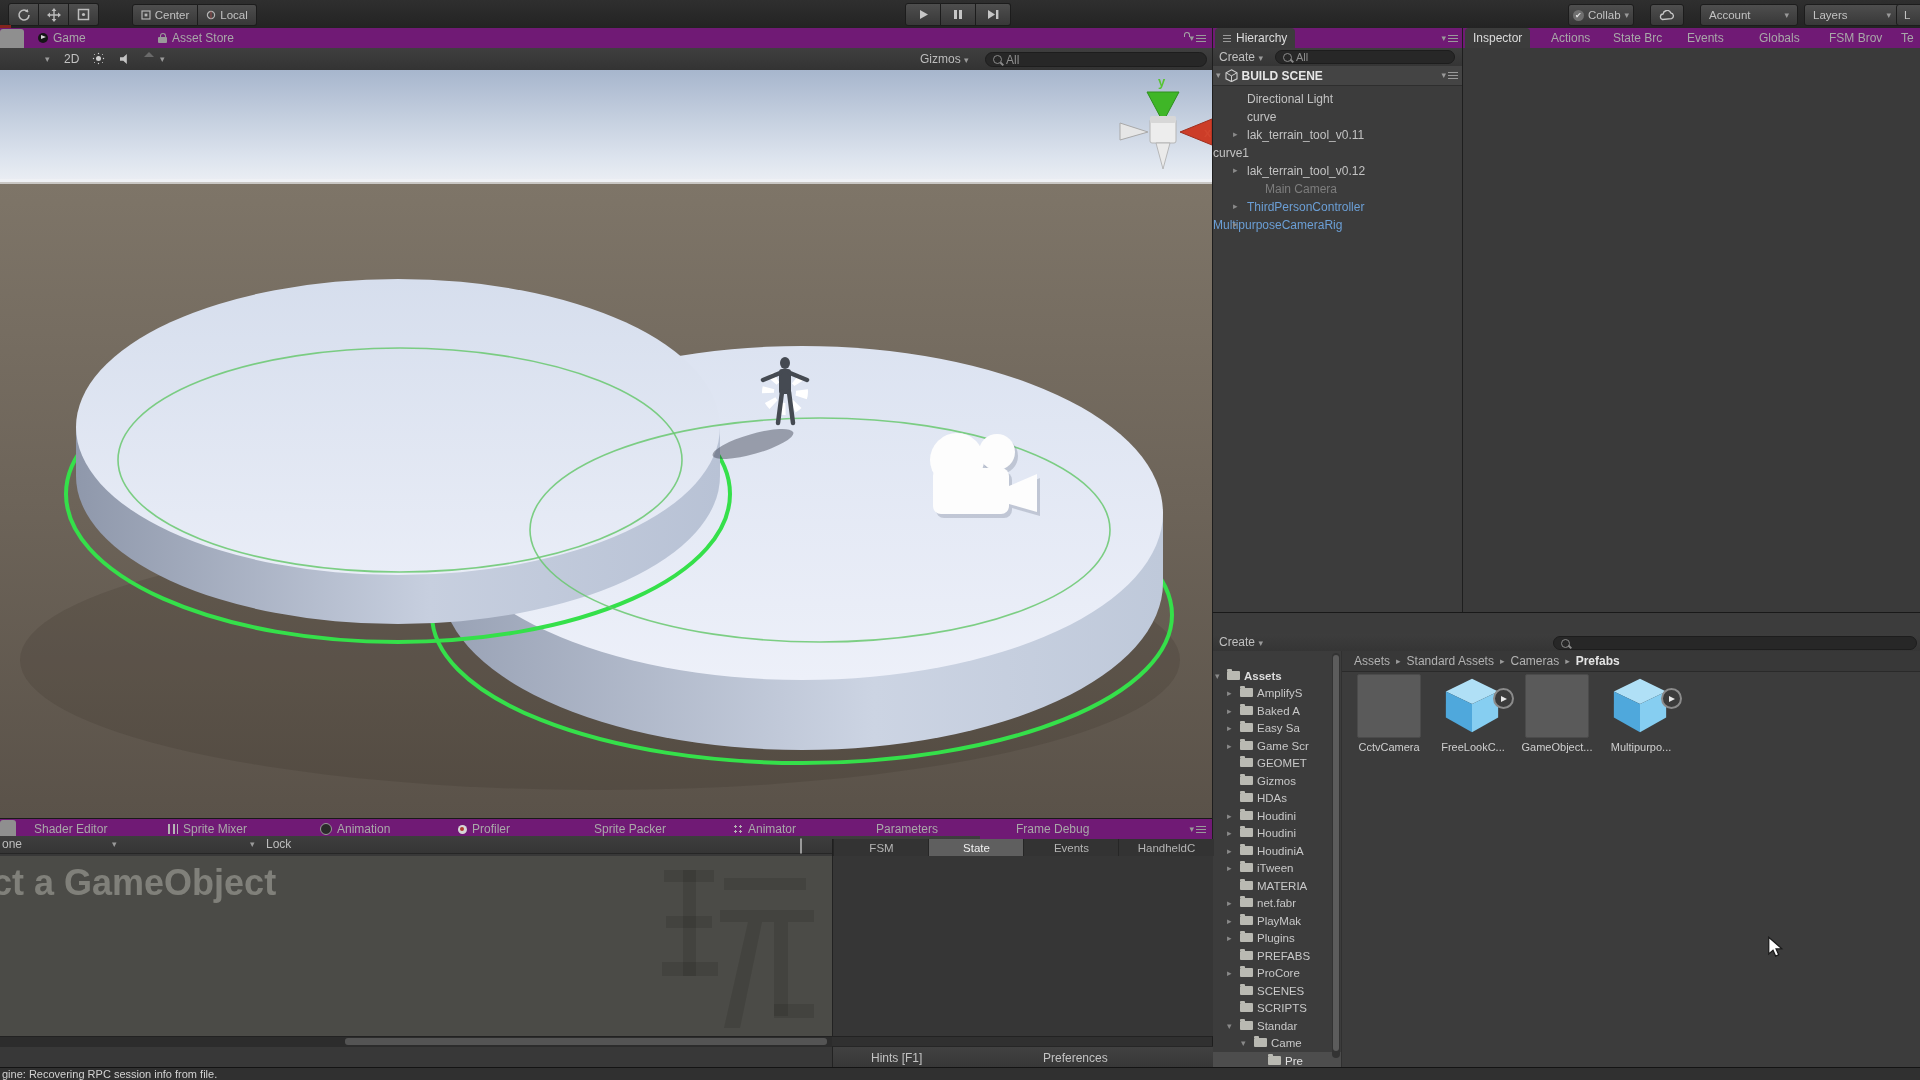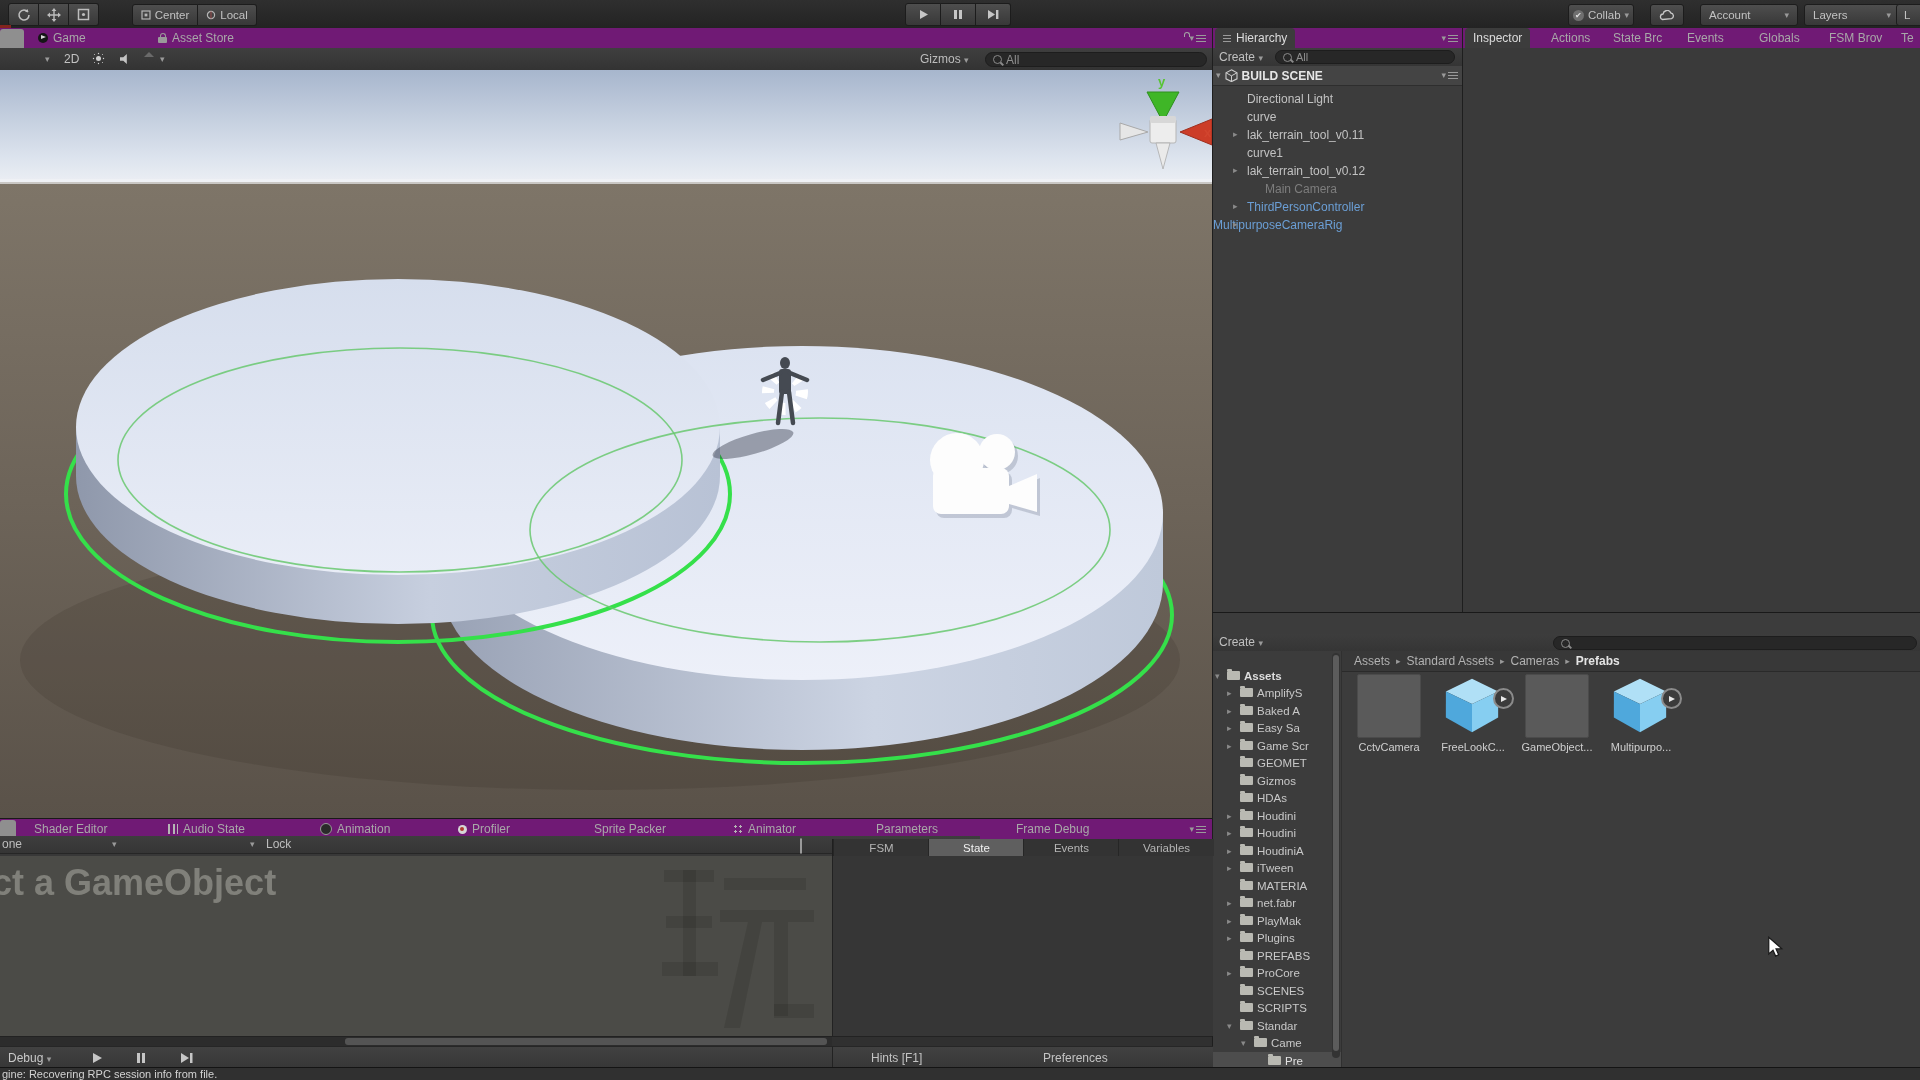--- a/index.html
+++ b/index.html
@@ -353,21 +353,21 @@
         <span class="it-normal" style="margin-left:34px">Directional Light</span>
       </div>
     <div class="tree-row" style="top:80px">
         <span class="it-normal" style="margin-left:34px">curve</span>
       </div>
     <div class="tree-row" style="top:98px">
         <span class="tree-arrow" style="left:20px">▸</span>
         <span class="it-normal" style="margin-left:34px">lak_terrain_tool_v0.11</span>
       </div>
     <div class="tree-row" style="top:116px">
-        <span class="it-normal" style="margin-left:34px">curve1</span>
+        <span class="it-normal" style="">curve1</span>
       </div>
     <div class="tree-row" style="top:134px">
         <span class="tree-arrow" style="left:20px">▸</span>
         <span class="it-normal" style="margin-left:34px">lak_terrain_tool_v0.12</span>
       </div>
     <div class="tree-row" style="top:152px">
         <span class="it-disabled" style="margin-left:52px">Main Camera</span>
       </div>
     <div class="tree-row" style="top:170px">
         <span class="tree-arrow" style="left:20px">▸</span>
@@ -571,21 +571,21 @@
   </div>
 
   <div class="abs" style="left:0;top:818px;width:1212px;height:249px;border-top:1px solid #191919">
     <div class="abs tabbar nowrap" style="left:0;top:0;right:0;height:20px">
       <div class="tab-stub" style="left:0;width:16px"></div>
       <div class="tab" style="left:26px">
           <span>Shader Editor</span>
         </div>
       <div class="tab" style="left:160px">
           <span class="ic-mixer"></span>
-          <span>Audio State</span>
+          <span>Sprite Mixer</span>
         </div>
       <div class="tab" style="left:312px">
           <span class="ic-clock"></span>
           <span>Animation</span>
         </div>
       <div class="tab" style="left:450px">
           <span class="ic-prof"></span>
           <span>Profiler</span>
         </div>
       <div class="tab" style="left:586px">
@@ -618,21 +618,21 @@
       <div class="fsm-tab" style="left:0">
           <span>FSM</span>
         </div>
       <div class="fsm-tab sel" style="left:95px">
           <span>State</span>
         </div>
       <div class="fsm-tab" style="left:190px">
           <span>Events</span>
         </div>
       <div class="fsm-tab" style="left:285px">
-          <span>Variables</span>
+          <span>HandheldC</span>
         </div>
     </div>
 
     <div class="abs nowrap" style="left:0;top:37px;width:832px;height:180px;background:#4b4b47">
       <div class="abs" style="left:-8px;top:6px;font-size:36px;font-weight:bold;color:#80807a">ct a GameObject</div>
       <svg class="abs" style="left:662px;top:2px" width="152" height="174" viewBox="0 0 152 174">
         <g fill="rgba(20,20,16,0.14)">
           <rect x="2" y="12" width="50" height="12"></rect>
             <rect x="4" y="58" width="46" height="12"></rect>
           <rect x="0" y="104" width="56" height="14"></rect>
@@ -645,37 +645,20 @@
         </g>
       </svg>
     </div>
     <div class="abs" style="left:832px;top:37px;width:380px;height:180px;background:#363636;border-left:1px solid #222"></div>
 
     <div class="abs" style="left:0;top:217px;width:832px;height:10px;background:#2c2c2c;border-top:1px solid #222">
       <div class="abs" style="left:345px;top:1px;width:482px;height:7px;background:#545454;border-radius:3px"></div>
     </div>
     <div class="abs" style="left:832px;top:217px;width:380px;height:10px;background:#303030;border-top:1px solid #222"></div>
 
-    <div class="abs" style="left:0;top:227px;width:832px;height:22px;background:linear-gradient(#414141,#363636);border-top:1px solid #262626">
-      <span class="abs" style="left:8px;top:4px;color:#c9c9c9">
-        <span>Debug</span>
-        <span class="caret">▾</span>
-      </span>
-      <svg class="abs" style="left:92px;top:5px" width="11" height="12" viewBox="0 0 11 12">
-          <path d="M1 1l9 5-9 5z" fill="#c6c6c6"></path>
-        </svg>
-      <svg class="abs" style="left:136px;top:5px" width="10" height="12" viewBox="0 0 10 12">
-          <rect x="1" y="1" width="3" height="10" fill="#c6c6c6"></rect>
-          <rect x="6" y="1" width="3" height="10" fill="#c6c6c6"></rect>
-        </svg>
-      <svg class="abs" style="left:180px;top:5px" width="13" height="12" viewBox="0 0 13 12">
-          <path d="M1 1l8 5-8 5z" fill="#c6c6c6"></path>
-          <rect x="10" y="1" width="2.5" height="10" fill="#c6c6c6"></rect>
-        </svg>
-    </div>
     <div class="abs" style="left:832px;top:227px;width:380px;height:22px;background:linear-gradient(#414141,#363636);border-top:1px solid #262626;border-left:1px solid #222">
       <span class="abs" style="left:38px;top:4px;color:#c3c3c3">Hints [F1]</span>
       <span class="abs" style="left:210px;top:4px;color:#c3c3c3">Preferences</span>
     </div>
   </div>
 
   <div class="abs nowrap" style="left:0;top:1067px;width:1920px;height:13px;background:#303030;border-top:1px solid #141414;line-height:12px;font-size:11px;color:#d2d2d2">
     <span style="padding-left:2px">gine: Recovering RPC session info from file.</span>
   </div>
 

